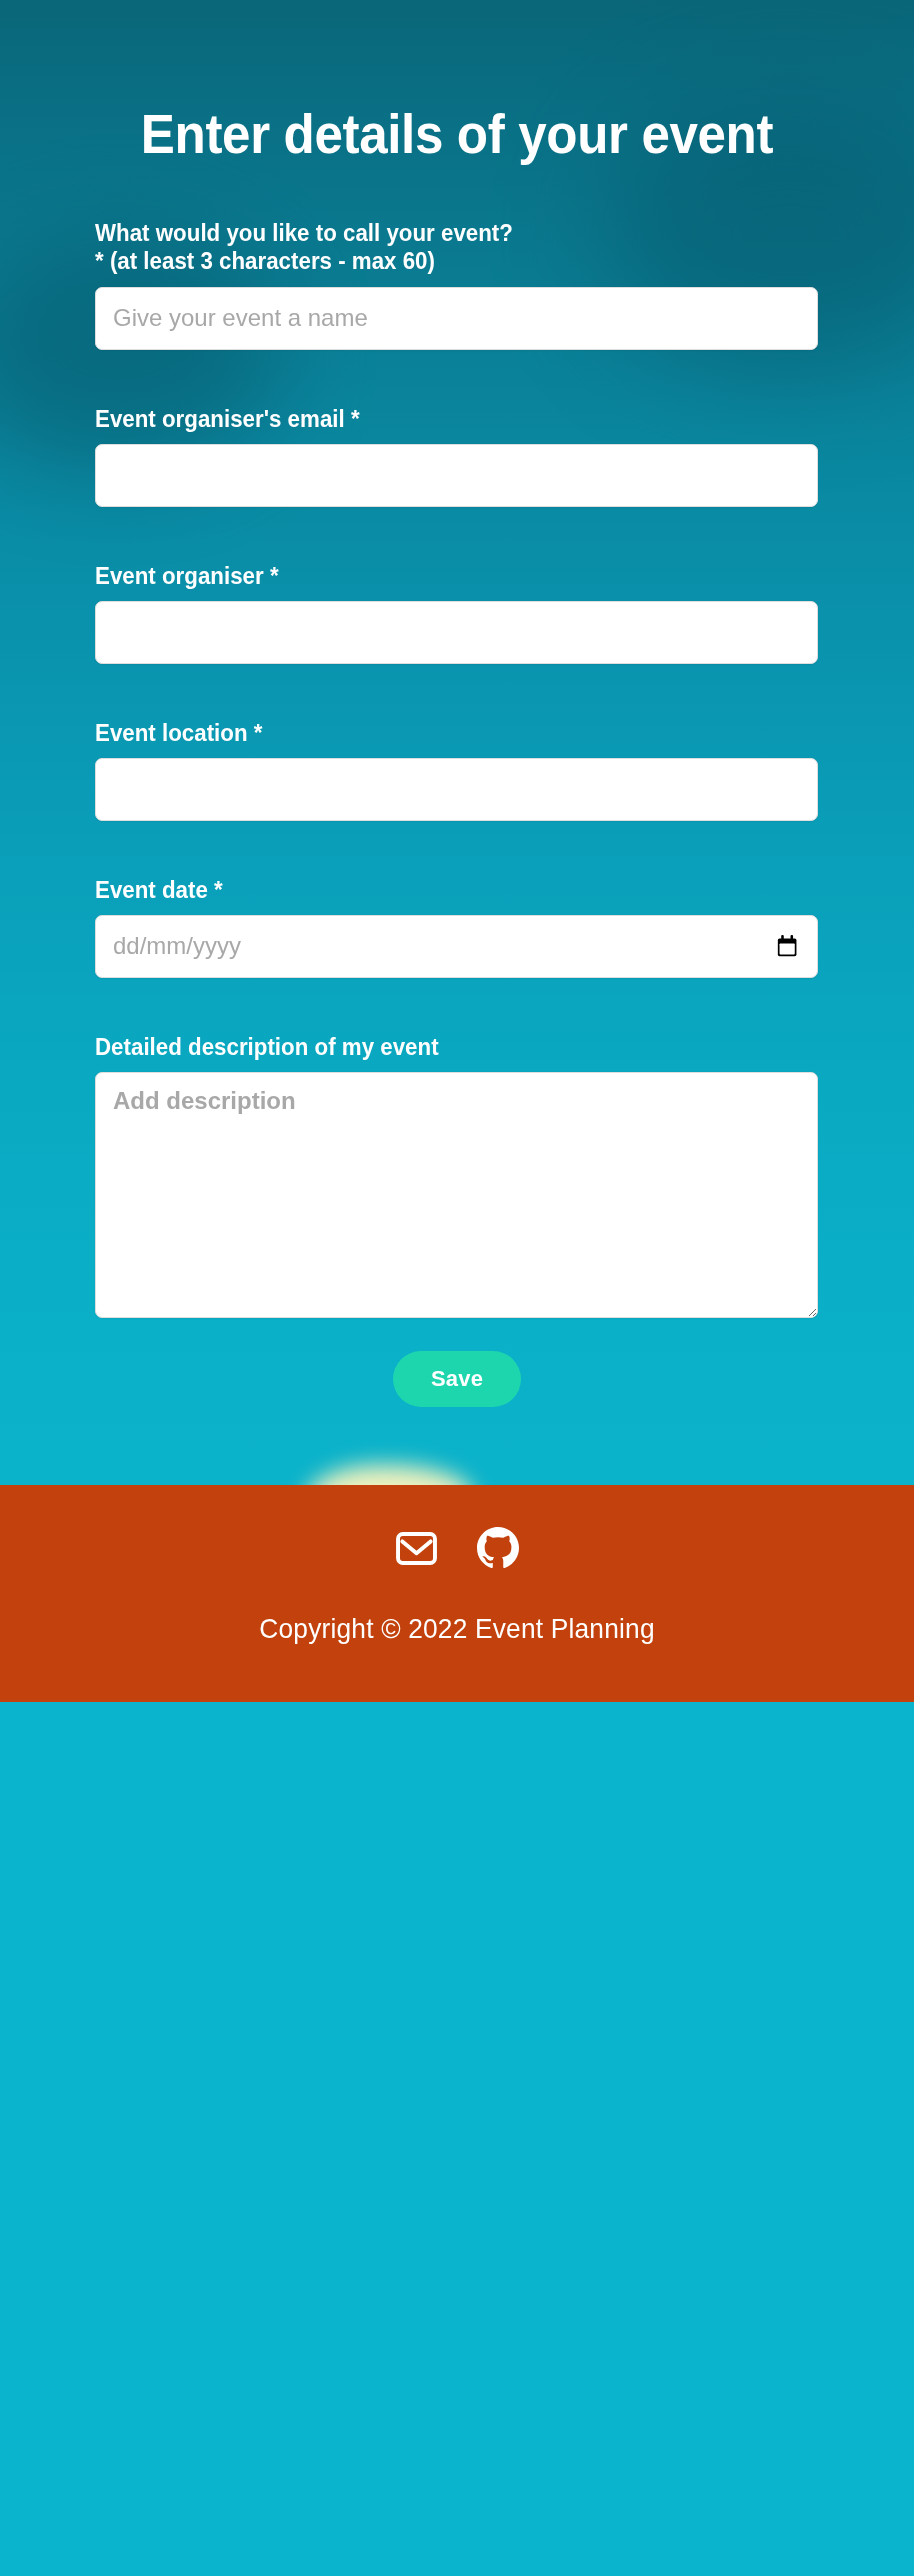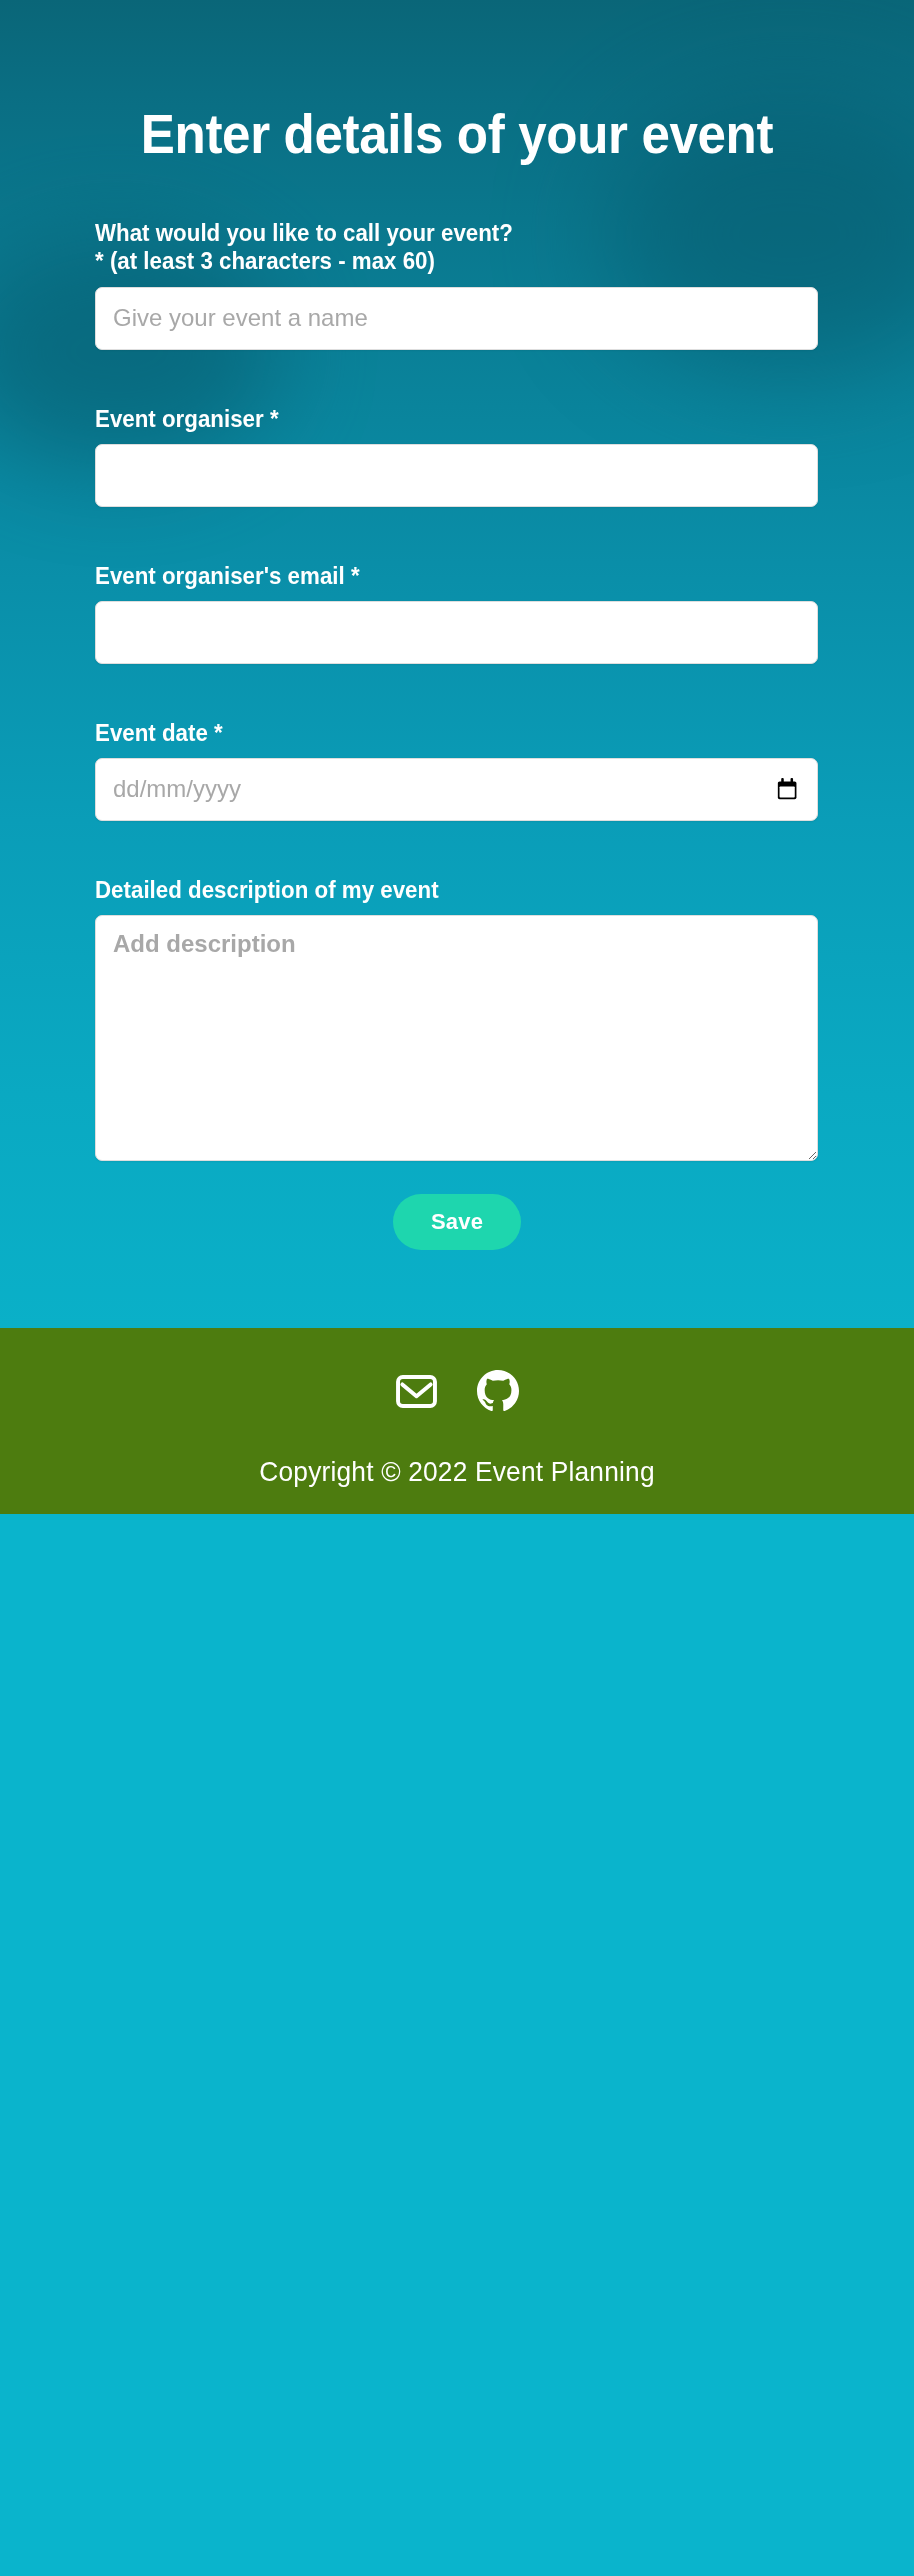--- a/index.html
+++ b/index.html
@@ -216,22 +216,22 @@
     font-weight: 700;
     padding: 15px 38px;
     cursor: pointer;
     font-family: Liberation Sans, sans-serif;
     letter-spacing: 0.2px;
   }
 
   
   .site-footer {
     position: relative;
-    background: #4d7c0f;
-    padding: 41px 0 26px 0;
+    background: #c2410c;
+    padding: 41px 0 57px 0;
     text-align: center;
   }
   .social-row {
     display: flex;
     justify-content: center;
     align-items: center;
     gap: 36px;
     margin-bottom: 42px;
   }
   .social-link {
@@ -268,29 +268,33 @@
 
       <h1 class="form-heading">Enter details of your event</h1>
 
       <div class="field-group first">
         <label class="field-label">What would you like to call your event?
 * (at least 3 characters - max 60)</label>
         <input class="text-input" type="text" placeholder="Give your event a name" style="">
       </div>
 
       <div class="field-group">
+        <label class="field-label">Event organiser's email *</label>
+        <input class="text-input" type="text" placeholder="" style="">
+      </div>
+
+      <div class="field-group">
         <label class="field-label">Event organiser *</label>
         <input class="text-input" type="text" placeholder="" style="">
       </div>
 
       <div class="field-group">
-        <label class="field-label">Event organiser's email *</label>
+        <label class="field-label">Event location *</label>
         <input class="text-input" type="text" placeholder="" style="">
       </div>
-
 
       <div class="field-group">
         <label class="field-label">Event date *</label>
         <div class="date-wrap">
           <input class="text-input date-input" type="text" placeholder="dd/mm/yyyy" style="">
           <svg class="calendar-icon" viewBox="0 0 24 26">
             <rect x="1" y="4" width="22" height="21" rx="2" fill="#000000"></rect>
             <rect x="3" y="10" width="18" height="13" rx="1" fill="#ffffff"></rect>
             <rect x="5" y="0" width="3" height="6" rx="1.2" fill="#000000"></rect>
             <rect x="16" y="0" width="3" height="6" rx="1.2" fill="#000000"></rect>

